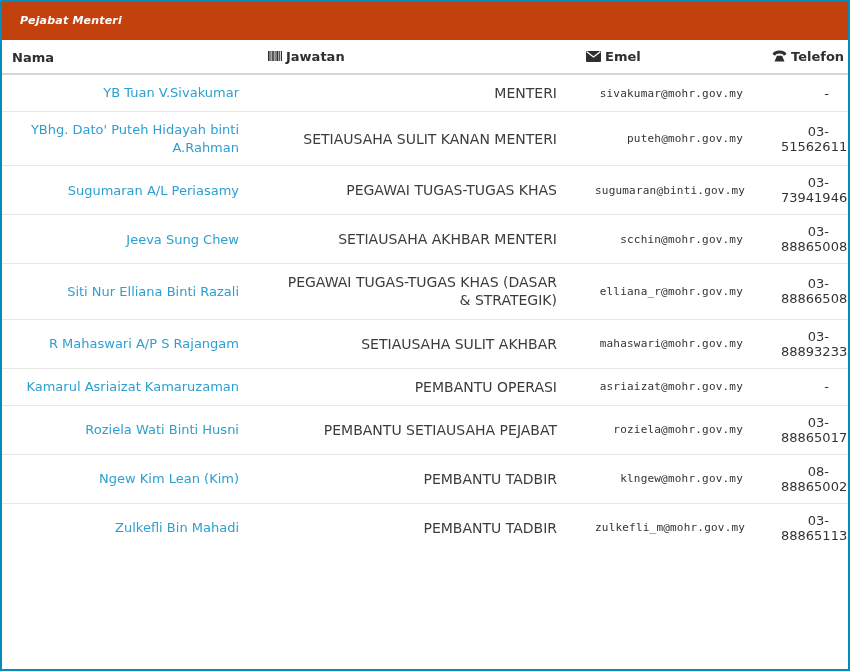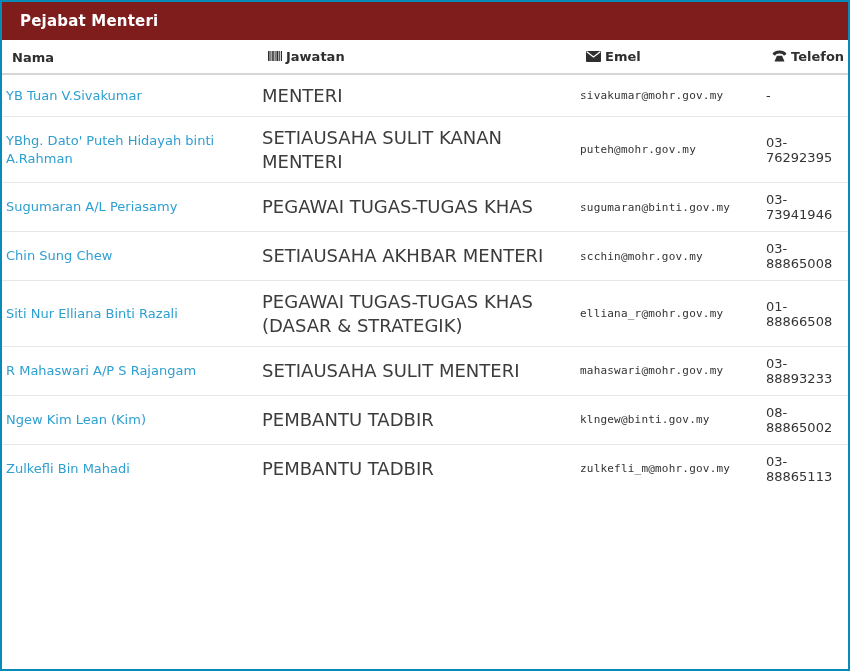--- a/index.html
+++ b/index.html
@@ -9,28 +9,29 @@
     font-family: "DejaVu Sans", "Liberation Sans", sans-serif;
   }
   .panel {
     box-sizing: border-box;
     width: 850px;
     min-height: 671px;
     border: 2px solid #078cba;
     background: #ffffff;
   }
   .titlebar {
-    background: #7f1d1d;
+    background: #c2410c;
     color: #ffffff;
     height: 38px;
     line-height: 38px;
     padding: 0 18px;
-    font-size: 15px;
+    font-size: 11px;
     font-weight: 600;
     letter-spacing: 0.2px;
+    font-style: italic;
   }
   table.directory {
     width: 100%;
     border-collapse: collapse;
     table-layout: fixed;
   }
   col.c-nama    { width: 256px; }
   col.c-jawatan { width: 318px; }
   col.c-emel    { width: 186px; }
   col.c-telefon { width: auto;  }
@@ -44,37 +45,38 @@
     border-bottom: 2px solid #d6d6d6;
     white-space: nowrap;
     margin-left: 47px;
   }
   thead th .hicon {
     display: inline-block;
     vertical-align: -1px;
     margin-right: 4px;
   }
   tbody td {
-    padding: 9px 4px;
+    padding: 9px 19px;
     border-bottom: 1px solid #e6e6e6;
     vertical-align: middle;
+    text-align: right;
   }
   tbody tr:last-child td { border-bottom: none; }
 
   td.cell-nama {
     font-size: 13px;
     line-height: 1.35;
   }
   td.cell-nama a {
     color: #2d9fd0;
     text-decoration: none;
     cursor: pointer;
   }
   td.cell-jawatan {
-    font-size: 18px;
+    font-size: 14px;
     color: #3c3c3c;
     line-height: 1.3;
   }
   td.cell-emel {
     font-family: "DejaVu Sans Mono", "Liberation Mono", monospace;
     font-size: 11px;
     color: #333333;
     letter-spacing: 0.2px;
   }
   td.cell-telefon {
@@ -131,50 +133,62 @@
         <tr>
           <td class="cell-nama"><a href="#">YB Tuan V.Sivakumar</a></td>
           <td class="cell-jawatan">MENTERI</td>
           <td class="cell-emel">sivakumar@mohr.gov.my</td>
           <td class="cell-telefon">-</td>
         </tr>
         <tr>
           <td class="cell-nama"><a href="#">YBhg. Dato' Puteh Hidayah binti A.Rahman</a></td>
           <td class="cell-jawatan">SETIAUSAHA SULIT KANAN MENTERI</td>
           <td class="cell-emel">puteh@mohr.gov.my</td>
-          <td class="cell-telefon">03-76292395</td>
+          <td class="cell-telefon">03-51562611</td>
         </tr>
         <tr>
           <td class="cell-nama"><a href="#">Sugumaran A/L Periasamy</a></td>
           <td class="cell-jawatan">PEGAWAI TUGAS-TUGAS KHAS</td>
           <td class="cell-emel">sugumaran@binti.gov.my</td>
           <td class="cell-telefon">03-73941946</td>
         </tr>
         <tr>
-          <td class="cell-nama"><a href="#">Chin Sung Chew</a></td>
+          <td class="cell-nama"><a href="#">Jeeva Sung Chew</a></td>
           <td class="cell-jawatan">SETIAUSAHA AKHBAR MENTERI</td>
           <td class="cell-emel">scchin@mohr.gov.my</td>
           <td class="cell-telefon">03-88865008</td>
         </tr>
         <tr>
           <td class="cell-nama"><a href="#">Siti Nur Elliana Binti Razali</a></td>
           <td class="cell-jawatan">PEGAWAI TUGAS-TUGAS KHAS (DASAR &amp; STRATEGIK)</td>
           <td class="cell-emel">elliana_r@mohr.gov.my</td>
-          <td class="cell-telefon">01-88866508</td>
+          <td class="cell-telefon">03-88866508</td>
         </tr>
         <tr>
           <td class="cell-nama"><a href="#">R Mahaswari A/P S Rajangam</a></td>
-          <td class="cell-jawatan">SETIAUSAHA SULIT MENTERI</td>
+          <td class="cell-jawatan">SETIAUSAHA SULIT AKHBAR</td>
           <td class="cell-emel">mahaswari@mohr.gov.my</td>
           <td class="cell-telefon">03-88893233</td>
         </tr>
         <tr>
+          <td class="cell-nama"><a href="#">Kamarul Asriaizat Kamaruzaman</a></td>
+          <td class="cell-jawatan">PEMBANTU OPERASI</td>
+          <td class="cell-emel">asriaizat@mohr.gov.my</td>
+          <td class="cell-telefon">-</td>
+        </tr>
+        <tr>
+          <td class="cell-nama"><a href="#">Roziela Wati Binti Husni</a></td>
+          <td class="cell-jawatan">PEMBANTU SETIAUSAHA PEJABAT</td>
+          <td class="cell-emel">roziela@mohr.gov.my</td>
+          <td class="cell-telefon">03-88865017</td>
+        </tr>
+        <tr>
           <td class="cell-nama"><a href="#">Ngew Kim Lean (Kim)</a></td>
           <td class="cell-jawatan">PEMBANTU TADBIR</td>
-          <td class="cell-emel">klngew@binti.gov.my</td>
+          <td class="cell-emel">klngew@mohr.gov.my</td>
           <td class="cell-telefon">08-88865002</td>
         </tr>
         <tr>
           <td class="cell-nama"><a href="#">Zulkefli Bin Mahadi</a></td>
           <td class="cell-jawatan">PEMBANTU TADBIR</td>
           <td class="cell-emel">zulkefli_m@mohr.gov.my</td>
           <td class="cell-telefon">03-88865113</td>
         </tr>
       </tbody>
   </table>

